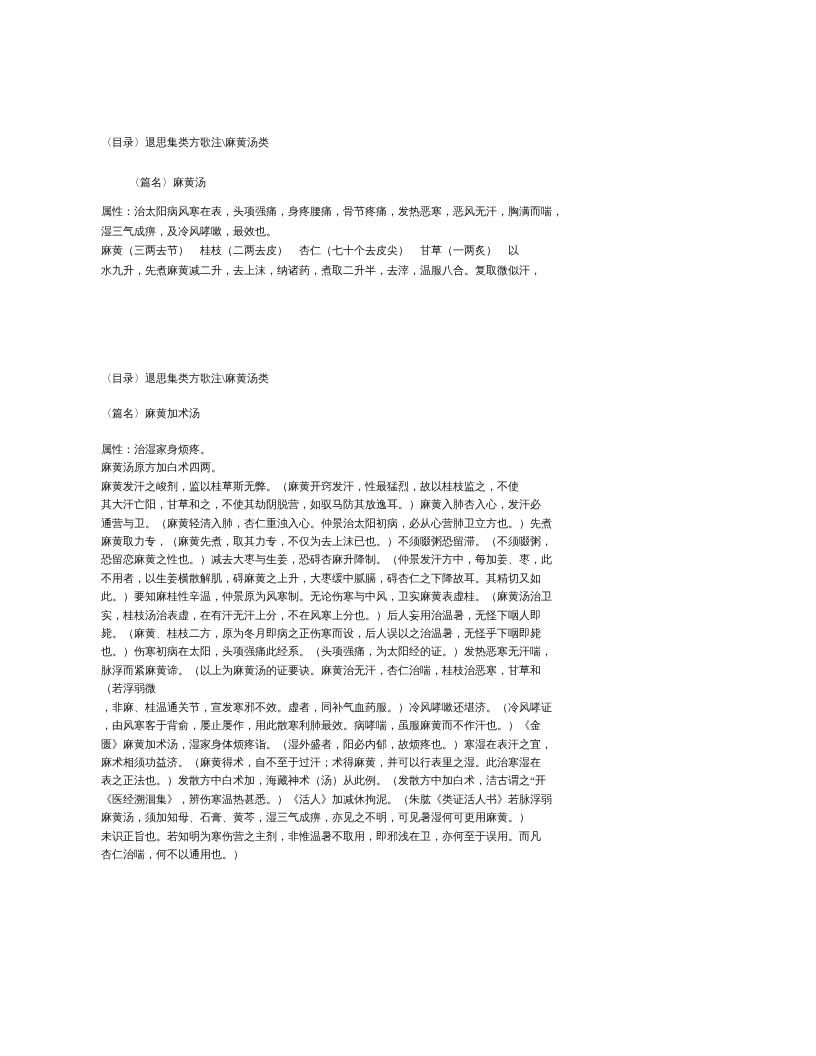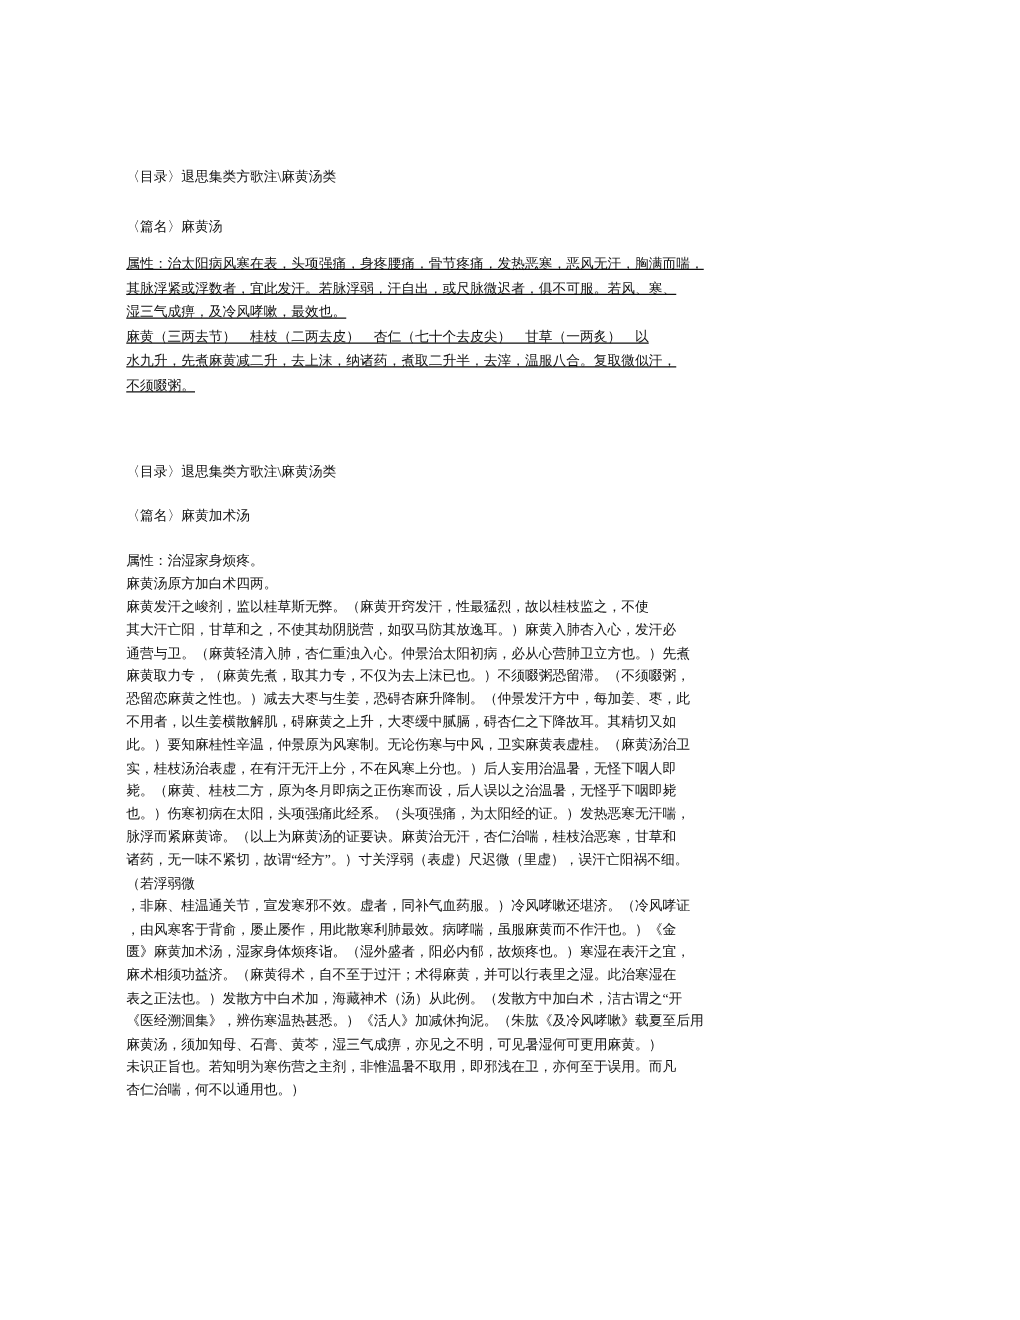--- a/index.html
+++ b/index.html
@@ -15,69 +15,66 @@
   }
   .para {
     position: absolute;
     left: 101px;
     font-size: 11px;
     white-space: nowrap;
     letter-spacing: 0;
   }
   .catalog-line, .title-line { line-height: 19.5px; }
   .sec1-catalog { top: 133px; }
-  .sec1-title   { top: 173px; }
-  .sec1-body    { top: 202px; line-height: 19.6px; text-decoration: underline; }
+  .sec1-title   { top: 173px; margin-left: 28px; }
+  .sec1-body    { top: 202px; line-height: 19.6px; }
   .sec2-catalog { top: 369px; }
   .sec2-title   { top: 404px; text-align: center; }
   .sec2-body    { top: 440px; line-height: 18.4px; }
   .body-line { white-space: nowrap; }
 </style>
 </head>
 <body>
 
 <div class="page">
 
   <div class="sec">
     <div class="para catalog-line sec1-catalog">〈目录〉退思集类方歌注\麻黄汤类</div>
     <div class="para title-line sec1-title">〈篇名〉麻黄汤</div>
     <div class="para sec1-body">
         <div class="body-line">属性：治太阳病风寒在表，头项强痛，身疼腰痛，骨节疼痛，发热恶寒，恶风无汗，胸满而喘，</div>
-        <div class="body-line">其脉浮紧或浮数者，宜此发汗。若脉浮弱，汗自出，或尺脉微迟者，俱不可服。若风、寒、</div>
         <div class="body-line">湿三气成痹，及冷风哮嗽，最效也。</div>
         <div class="body-line">麻黄（三两去节）　桂枝（二两去皮）　杏仁（七十个去皮尖）　甘草（一两炙）　以</div>
         <div class="body-line">水九升，先煮麻黄减二升，去上沫，纳诸药，煮取二升半，去滓，温服八合。复取微似汗，</div>
-        <div class="body-line">不须啜粥。</div>
       </div>
   </div>
 
   <div class="sec">
     <div class="para catalog-line sec2-catalog">〈目录〉退思集类方歌注\麻黄汤类</div>
     <div class="para title-line sec2-title">〈篇名〉麻黄加术汤</div>
     <div class="para sec2-body">
         <div class="body-line">属性：治湿家身烦疼。</div>
         <div class="body-line">麻黄汤原方加白术四两。</div>
         <div class="body-line">麻黄发汗之峻剂，监以桂草斯无弊。（麻黄开窍发汗，性最猛烈，故以桂枝监之，不使</div>
         <div class="body-line">其大汗亡阳，甘草和之，不使其劫阴脱营，如驭马防其放逸耳。）麻黄入肺杏入心，发汗必</div>
         <div class="body-line">通营与卫。（麻黄轻清入肺，杏仁重浊入心。仲景治太阳初病，必从心营肺卫立方也。）先煮</div>
         <div class="body-line">麻黄取力专，（麻黄先煮，取其力专，不仅为去上沫已也。）不须啜粥恐留滞。（不须啜粥，</div>
         <div class="body-line">恐留恋麻黄之性也。）减去大枣与生姜，恐碍杏麻升降制。（仲景发汗方中，每加姜、枣，此</div>
         <div class="body-line">不用者，以生姜横散解肌，碍麻黄之上升，大枣缓中腻膈，碍杏仁之下降故耳。其精切又如</div>
         <div class="body-line">此。）要知麻桂性辛温，仲景原为风寒制。无论伤寒与中风，卫实麻黄表虚桂。（麻黄汤治卫</div>
         <div class="body-line">实，桂枝汤治表虚，在有汗无汗上分，不在风寒上分也。）后人妄用治温暑，无怪下咽人即</div>
         <div class="body-line">毙。（麻黄、桂枝二方，原为冬月即病之正伤寒而设，后人误以之治温暑，无怪乎下咽即毙</div>
         <div class="body-line">也。）伤寒初病在太阳，头项强痛此经系。（头项强痛，为太阳经的证。）发热恶寒无汗喘，</div>
         <div class="body-line">脉浮而紧麻黄谛。（以上为麻黄汤的证要诀。麻黄治无汗，杏仁治喘，桂枝治恶寒，甘草和</div>
-        <div class="body-line">诸药，无一味不紧切，故谓“经方”。）寸关浮弱（表虚）尺迟微（里虚），误汗亡阳祸不细。</div>
         <div class="body-line">（若浮弱微</div>
         <div class="body-line">，非麻、桂温通关节，宣发寒邪不效。虚者，同补气血药服。）冷风哮嗽还堪济。（冷风哮证</div>
         <div class="body-line">，由风寒客于背俞，屡止屡作，用此散寒利肺最效。病哮喘，虽服麻黄而不作汗也。）《金</div>
         <div class="body-line">匮》麻黄加术汤，湿家身体烦疼诣。（湿外盛者，阳必内郁，故烦疼也。）寒湿在表汗之宜，</div>
         <div class="body-line">麻术相须功益济。（麻黄得术，自不至于过汗；术得麻黄，并可以行表里之湿。此治寒湿在</div>
         <div class="body-line">表之正法也。）发散方中白术加，海藏神术（汤）从此例。（发散方中加白术，洁古谓之“开</div>
-        <div class="body-line">《医经溯洄集》，辨伤寒温热甚悉。）《活人》加减休拘泥。（朱肱《及冷风哮嗽》载夏至后用</div>
+        <div class="body-line">《医经溯洄集》，辨伤寒温热甚悉。）《活人》加减休拘泥。（朱肱《类证活人书》若脉浮弱</div>
         <div class="body-line">麻黄汤，须加知母、石膏、黄芩，湿三气成痹，亦见之不明，可见暑湿何可更用麻黄。）</div>
         <div class="body-line">未识正旨也。若知明为寒伤营之主剂，非惟温暑不取用，即邪浅在卫，亦何至于误用。而凡</div>
         <div class="body-line">杏仁治喘，何不以通用也。）</div>
       </div>
   </div>
 
 </div>
 
 </body></html>

